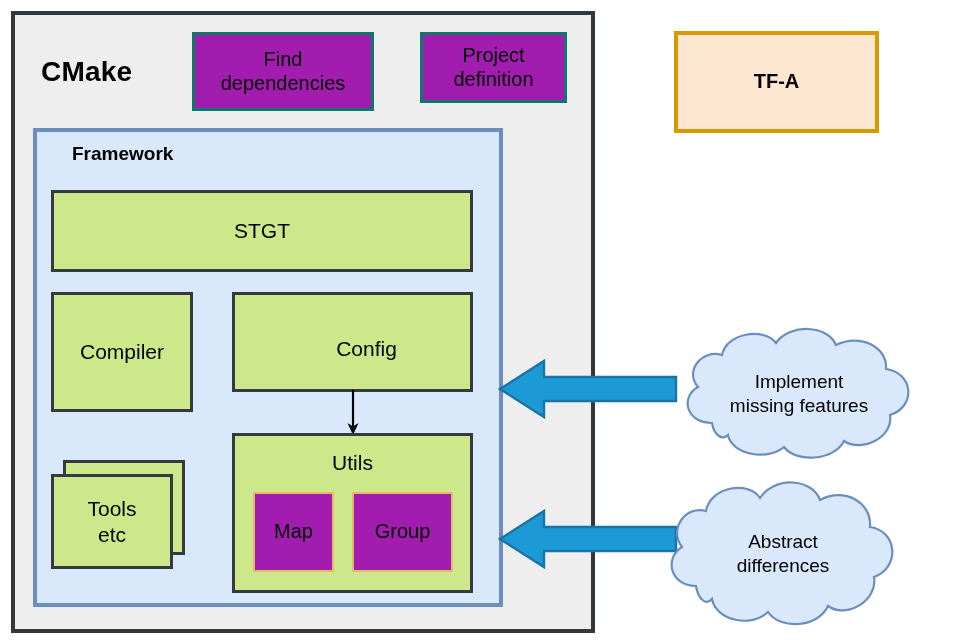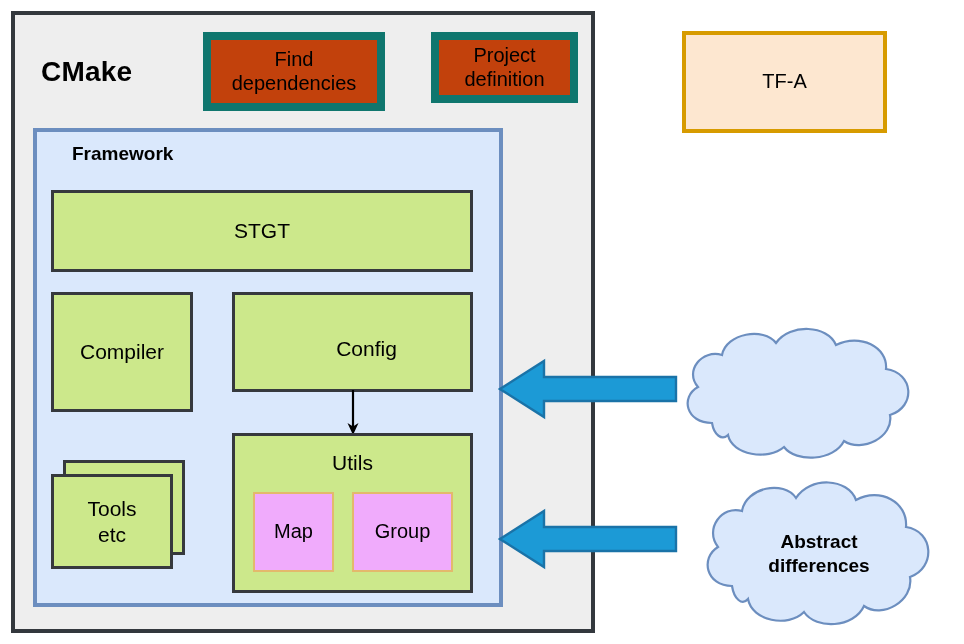--- a/index.html
+++ b/index.html
@@ -48,24 +48,23 @@
     left: 26px;
     top: 40px;
     font-size: 28px;
     font-weight: bold;
     color: #000000;
     letter-spacing: .2px;
   }
 
   
   .green-light {
-    background: #c2410c;
-    border: 8px solid #0f766e;
+    background: #a21caf;
+    border: 3px solid #0f766e;
     font-size: 20px;
-    margin-left: 11px;
   }
   .find-deps  { left: 192px; top: 32px;  width: 182px; height: 79px; }
   .project-def{ left: 420px; top: 32px;  width: 147px; height: 71px; }
 
   
   .framework-box {
     left: 33px;
     top: 128px;
     width: 470px;
     height: 479px;
@@ -121,28 +120,27 @@
     line-height: 1.2;
     white-space: pre-line;
     color: #000;
   }
 
   
   .peach {
     background: #fde7d0;
     border: 4px solid #d79b00;
     font-size: 20px;
-    font-weight: normal;
-    margin-left: 8px;
+    font-weight: bold;
   }
   .tfa  { left: 674px; top: 31px;  width: 205px; height: 102px; }
   .tftf { left: 674px; top: 172px; width: 205px; height: 102px; }
 
   .peach-small {
-    background: #f0abfc;
+    background: #a21caf;
     border: 2px solid #e3b96c;
     font-size: 20px;
     font-weight: normal;
   }
   .map-box   { left: 253px; top: 492px; width: 81px;  height: 80px; }
   .group-box { left: 352px; top: 492px; width: 101px; height: 80px; }
 
   
   .config-arrow {
     position: absolute;
@@ -153,21 +151,21 @@
   }
 
   
   .blue-arrow { position: absolute; }
   .arrow-1 { left: 498px; top: 355px; width: 180px; height: 68px; }
   .arrow-2 { left: 498px; top: 505px; width: 180px; height: 68px; }
 
   
   .cloud { position: absolute; }
   .cloud-1 { left: 672px; top: 325px; width: 254px; height: 138px; }
-  .cloud-2 { left: 692px; top: 478px; width: 254px; height: 152px; font-weight: bold; }
+  .cloud-2 { left: 656px; top: 478px; width: 254px; height: 152px; }
   .cloud-label {
     position: absolute;
     left: 0; right: 0;
     top: 50%;
     transform: translateY(-50%);
     text-align: center;
     font-size: 19px;
     line-height: 1.25;
     color: #000;
     white-space: pre-line;
@@ -234,20 +232,22 @@
                C 12 46, 30 24, 50 30
                C 54 8, 92 2, 104 18
                C 118 -2, 156 0, 164 20
                C 188 8, 216 22, 214 44
                C 242 48, 244 82, 218 90
                C 222 112, 190 128, 172 116
                C 162 136, 124 138, 112 122
                C 96 136, 60 130, 56 110
                C 50 116, 42 110, 40 98 Z" fill="#dae8fc" stroke="#6c8ebf" stroke-width="2.2"></path>
     </svg>
+    <div class="cloud-label">Implement
+missing features</div>
   </div>
 
   <div class="cloud cloud-2">
     <svg viewBox="0 0 254 152" width="254" height="152">
       <path d="M40 108
                C 14 108, 8 80, 26 69
                C 12 51, 30 27, 50 33
                C 54 9, 92 2, 104 20
                C 118 -2, 156 0, 164 22
                C 188 9, 216 24, 214 49

